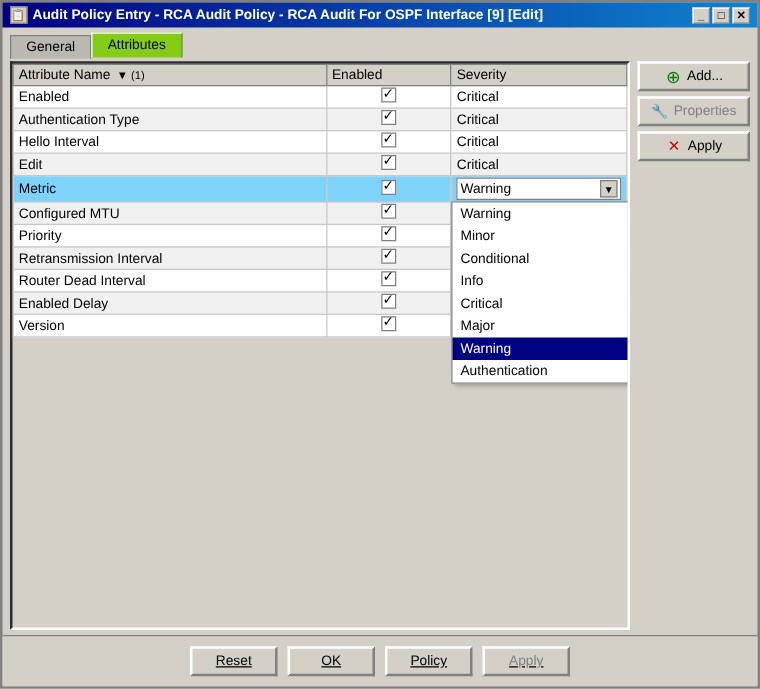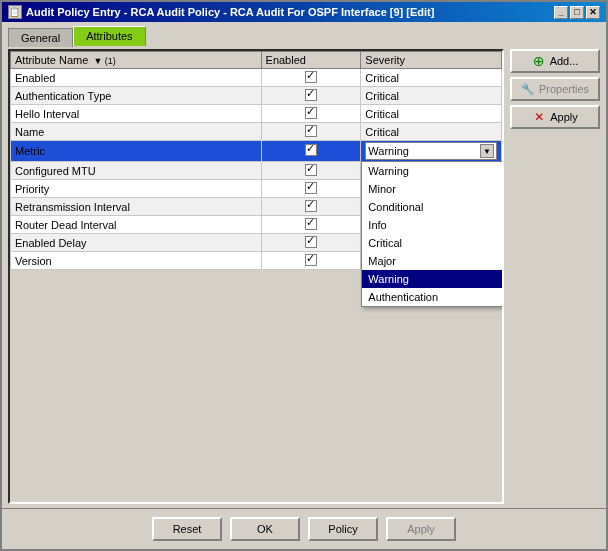--- a/index.html
+++ b/index.html
@@ -134,21 +134,21 @@
       padding: 1px 4px;
       height: 18px;
     }
     tbody tr:nth-child(odd) {
       background: #ffffff;
     }
     tbody tr:nth-child(even) {
       background: #f0f0f0;
     }
     tbody tr.selected-light td {
-      background: #1d4ed8;
+      background: #7dd3fc;
       color: black;
     }
     .checkbox-cell {
       text-align: center;
     }
     .cb-icon {
       display: inline-block;
       width: 12px;
       height: 12px;
       border: 1px solid #808080;
@@ -241,20 +241,21 @@
       justify-content: center;
     }
     .footer {
       display: flex;
       justify-content: center;
       gap: 8px;
       padding: 8px;
       border-top: 1px solid #808080;
       flex-shrink: 0;
       background: #d4d0c8;
+      text-decoration: underline;
     }
     .footer-btn {
       width: 70px;
       height: 24px;
       background: #d4d0c8;
       border: 2px solid;
       border-top-color: #ffffff;
       border-left-color: #ffffff;
       border-bottom-color: #808080;
       border-right-color: #808080;
@@ -331,21 +332,21 @@
               <td>Critical</td>
             </tr>
 
             <tr>
               <td>Hello Interval</td>
               <td class="checkbox-cell"><span class="cb-icon checked"></span></td>
               <td>Critical</td>
             </tr>
 
             <tr>
-              <td>Name</td>
+              <td>Edit</td>
               <td class="checkbox-cell"><span class="cb-icon checked"></span></td>
               <td>Critical</td>
             </tr>
 
             <tr class="selected-light">
               <td>Metric</td>
               <td class="checkbox-cell"><span class="cb-icon checked"></span></td>
               <td class="dropdown-cell">
                 <div class="dropdown-display">
                   <span>Warning</span>

